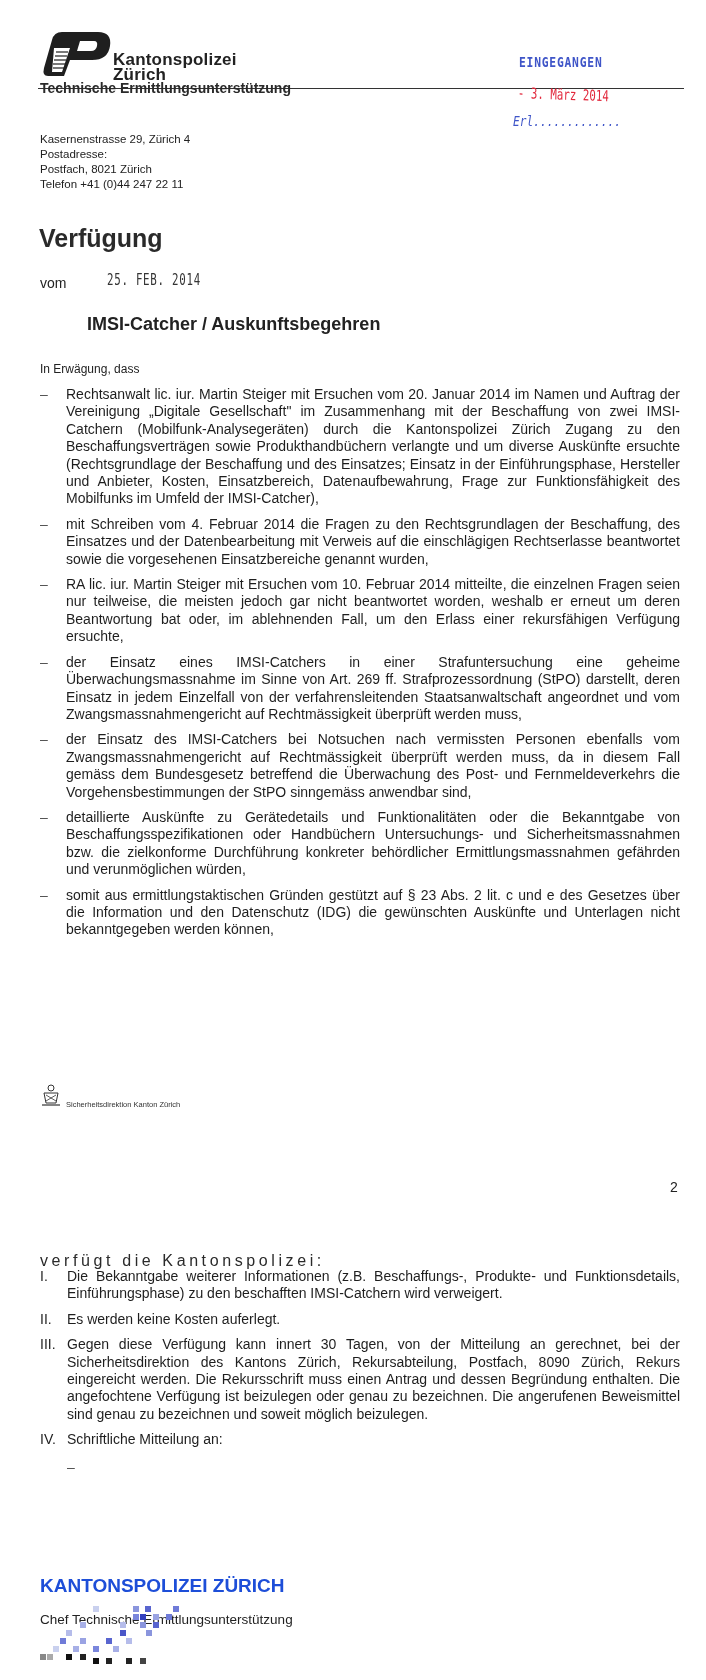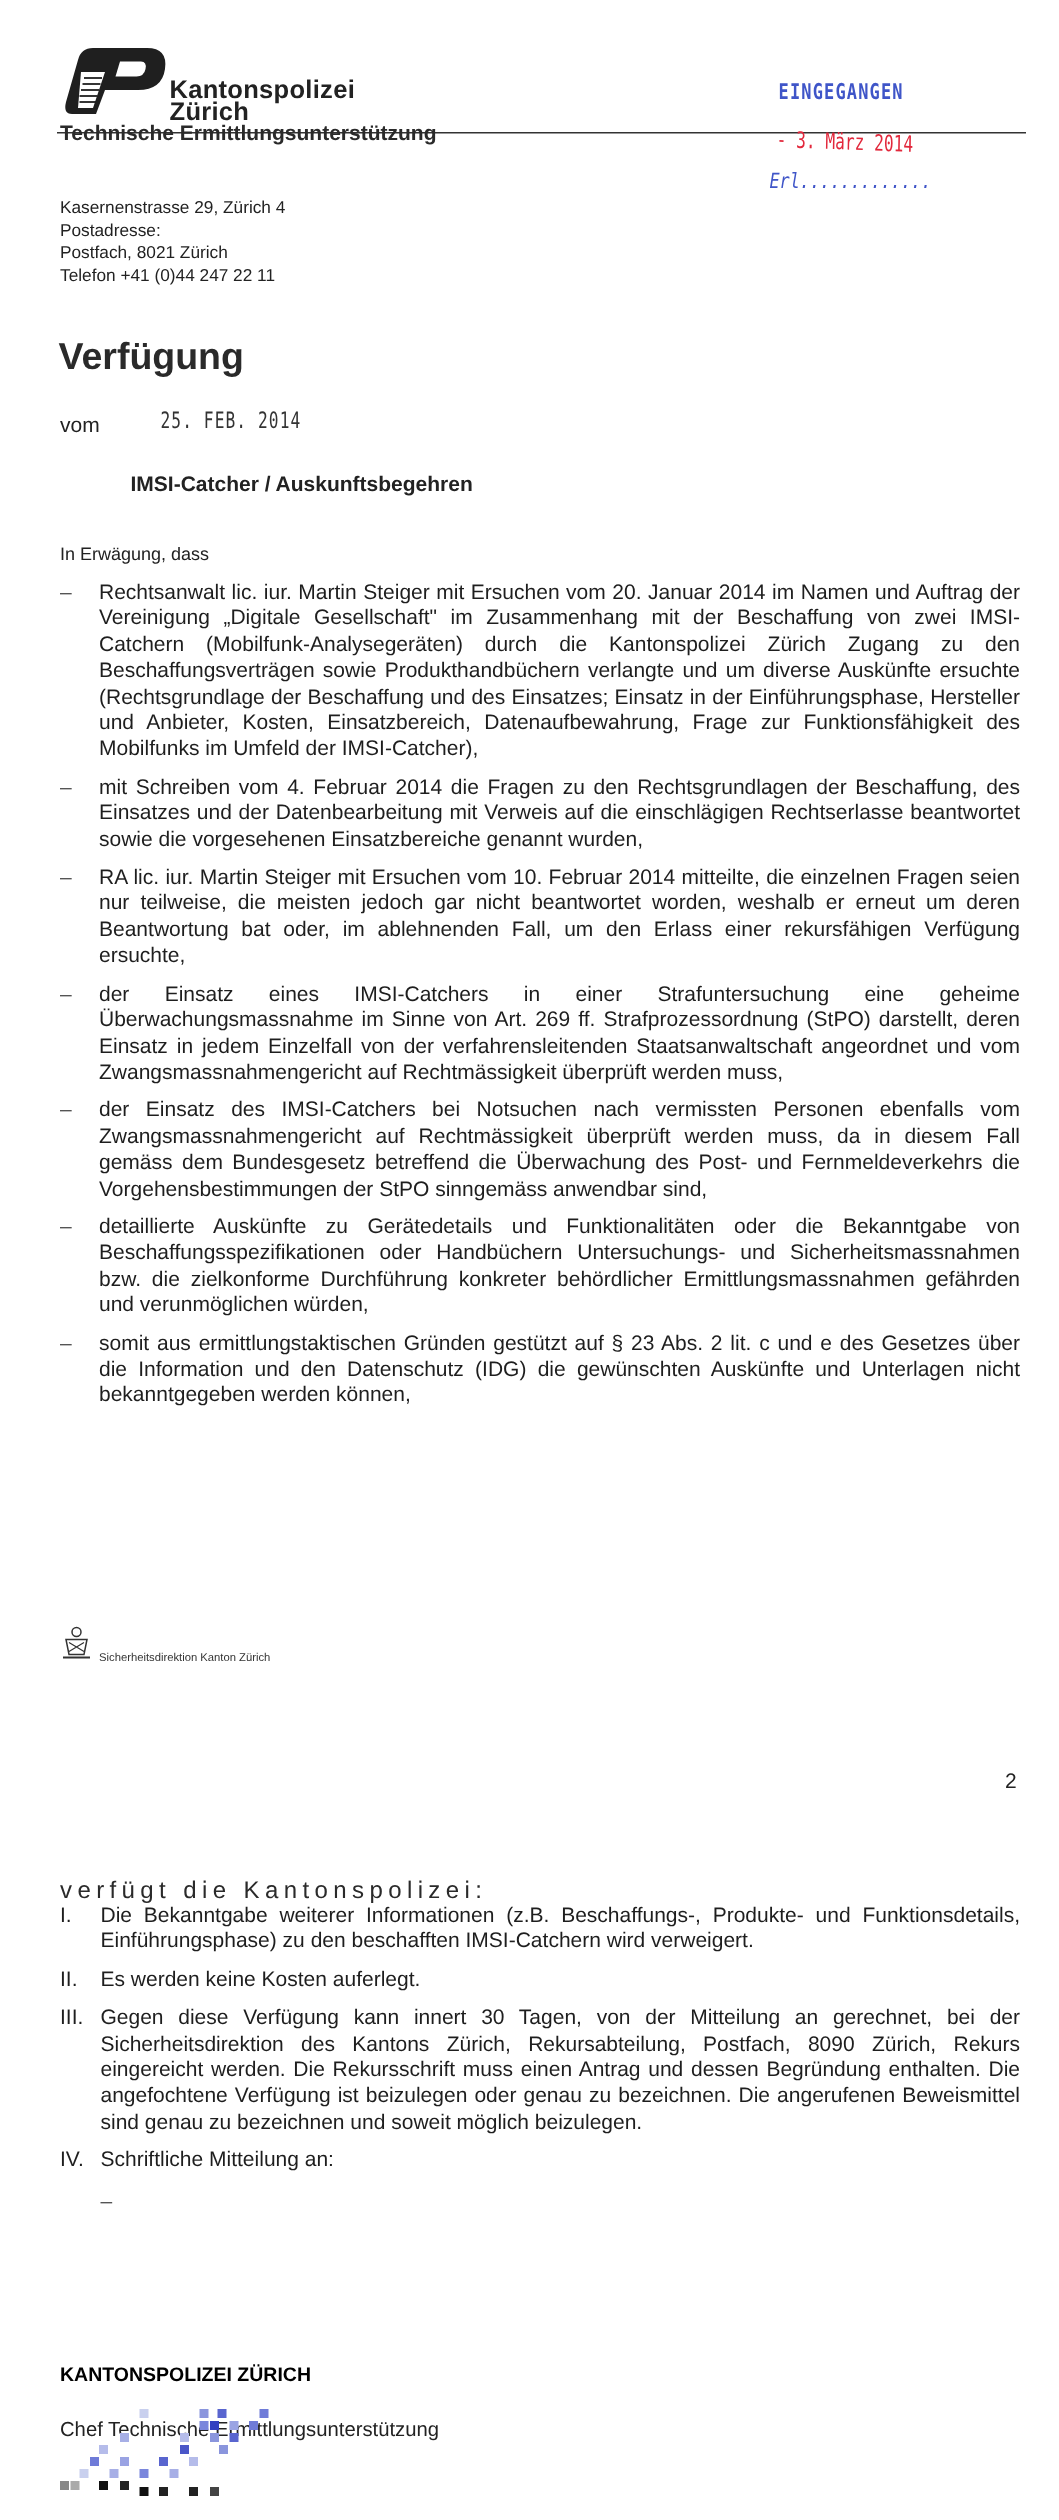--- a/index.html
+++ b/index.html
@@ -16,21 +16,21 @@
 
   
   .stamp-received { left: 519px; top: 54px; font-family: "DejaVu Sans Mono", monospace; font-size: 14.5px; font-weight: bold; color: #3f55c8; transform: scaleX(0.78); transform-origin: left top; letter-spacing: 1px; }
   .stamp-date { left: 518px; top: 84px; font-family: "DejaVu Sans Mono", monospace; font-size: 15px; color: #e2283c; transform: scaleX(0.72) rotate(1.5deg); transform-origin: left top; }
   .stamp-erl { left: 513px; top: 113px; font-family: "DejaVu Sans Mono", monospace; font-size: 14px; color: #3f55c8; font-style: italic; transform: scaleX(0.8); transform-origin: left top; }
 
   
   .title { left: 39px; top: 224px; font-size: 25px; font-weight: bold; color: #2a2a2a; }
   .vom { left: 40px; top: 275px; font-size: 14px; color: #222; text-align: center; }
   .vom-date { left: 107px; top: 271px; font-family: "DejaVu Sans Mono", monospace; font-size: 15px; color: #333; transform: scaleX(0.72); transform-origin: left top; letter-spacing: 1px; }
-  .subject { left: 40px; top: 314px; font-size: 14px; font-weight: bold; color: #222; padding-left: 47px; }
+  .subject { left: 40px; top: 314px; font-size: 18px; font-weight: bold; color: #222; padding-left: 47px; }
   .intro { left: 40px; top: 362px; font-size: 12px; color: #222; }
 
   
   .considerations { left: 40px; top: 386px; width: 640px; margin: 0; padding: 0; list-style: none; }
   .considerations li { position: relative; padding-left: 26px; margin-bottom: 8px; font-size: 14px; line-height: 17.4px; text-align: justify; color: #1e1e1e; }
   .considerations li .dash { position: absolute; left: 0; top: 0; color: #555; }
 
   
   .sd-logo { left: 40px; top: 1083px; width: 22px; height: 24px; }
   .sd-text { left: 66px; top: 1100px; font-size: 7.5px; color: #333; }
@@ -40,21 +40,21 @@
   
   .decision-heading { left: 40px; top: 1232px; font-size: 16px; letter-spacing: 3.6px; color: #2a2a2a; margin-top: 20px; }
   .decisions { left: 40px; top: 1268px; width: 640px; margin: 0; padding: 0; list-style: none; }
   .decisions > li { position: relative; padding-left: 27px; margin-bottom: 8px; font-size: 14px; line-height: 17.4px; text-align: justify; color: #1e1e1e; }
   .decisions > li .num { position: absolute; left: 0; top: 0; }
   .recipients { list-style: none; margin: 10px 0 0 0; padding: 0; }
   .recipients li { position: relative; padding-left: 30px; font-size: 14px; line-height: 17.4px; }
   .recipients li .dash { position: absolute; left: 0; top: 0; color: #555; }
 
   
-  .sig-org { left: 40px; top: 1575px; font-size: 13px; font-weight: bold; color: #000000; }
+  .sig-org { left: 40px; top: 1575px; font-size: 19px; font-weight: bold; color: #1d4ed8; }
   .sig-role { left: 40px; top: 1592px; font-size: 13.5px; color: #222; margin-top: 20px; }
   .redacted { left: 40px; top: 1606px; width: 150px; height: 60px; }
 </style>
 </head>
 <body>
 
 <svg class="abs logo" viewBox="0 0 72 52">
   <path d="M14 4 H58 Q72 4 70 18 Q68 32 52 32 H30 L24 48 H8 Q2 48 4 40 L12 12 Q14 4 22 4 Z" fill="#1f1f1f"></path>
   <path d="M40 13 H54 Q58 13 57 18 Q56 23 51 23 H37 Z" fill="#fff"></path>
   <path d="M14 20 H30 L22 44 H12 Z" fill="#fff"></path>

